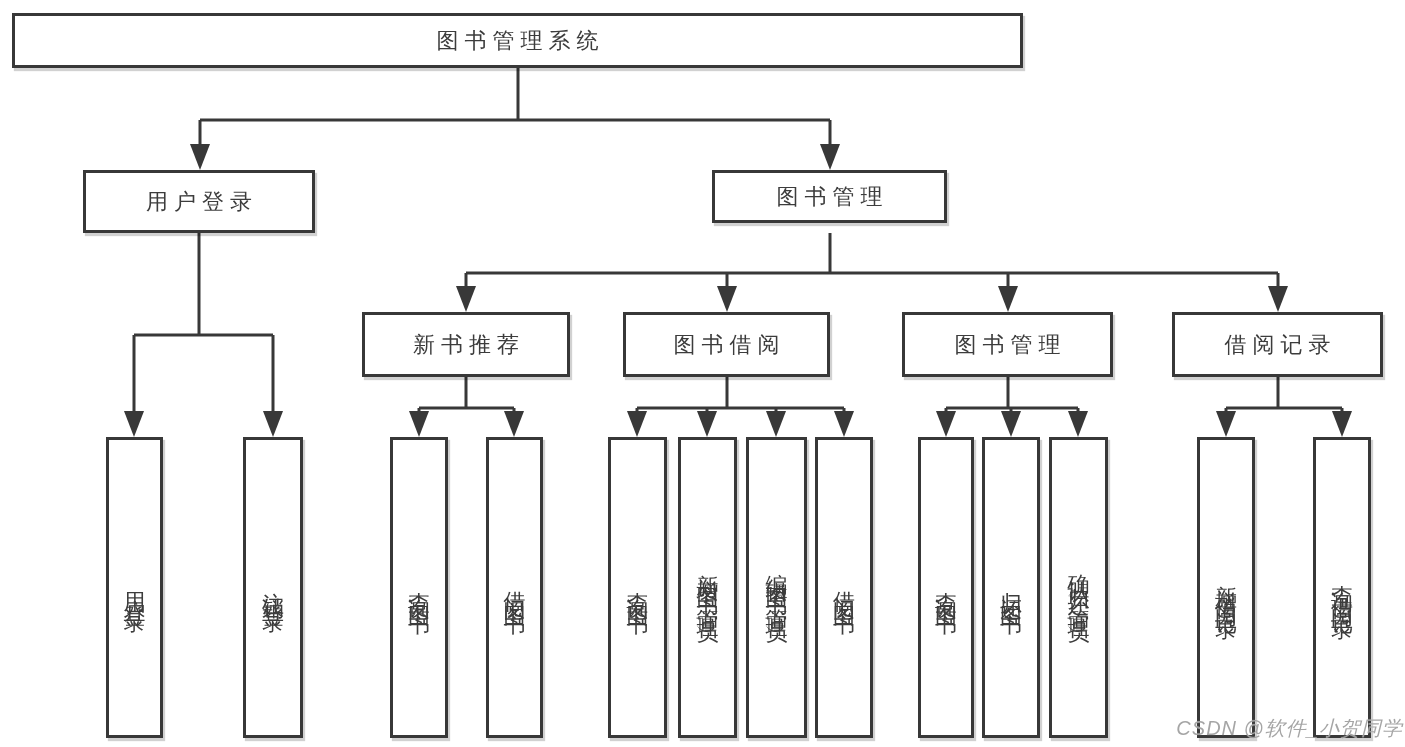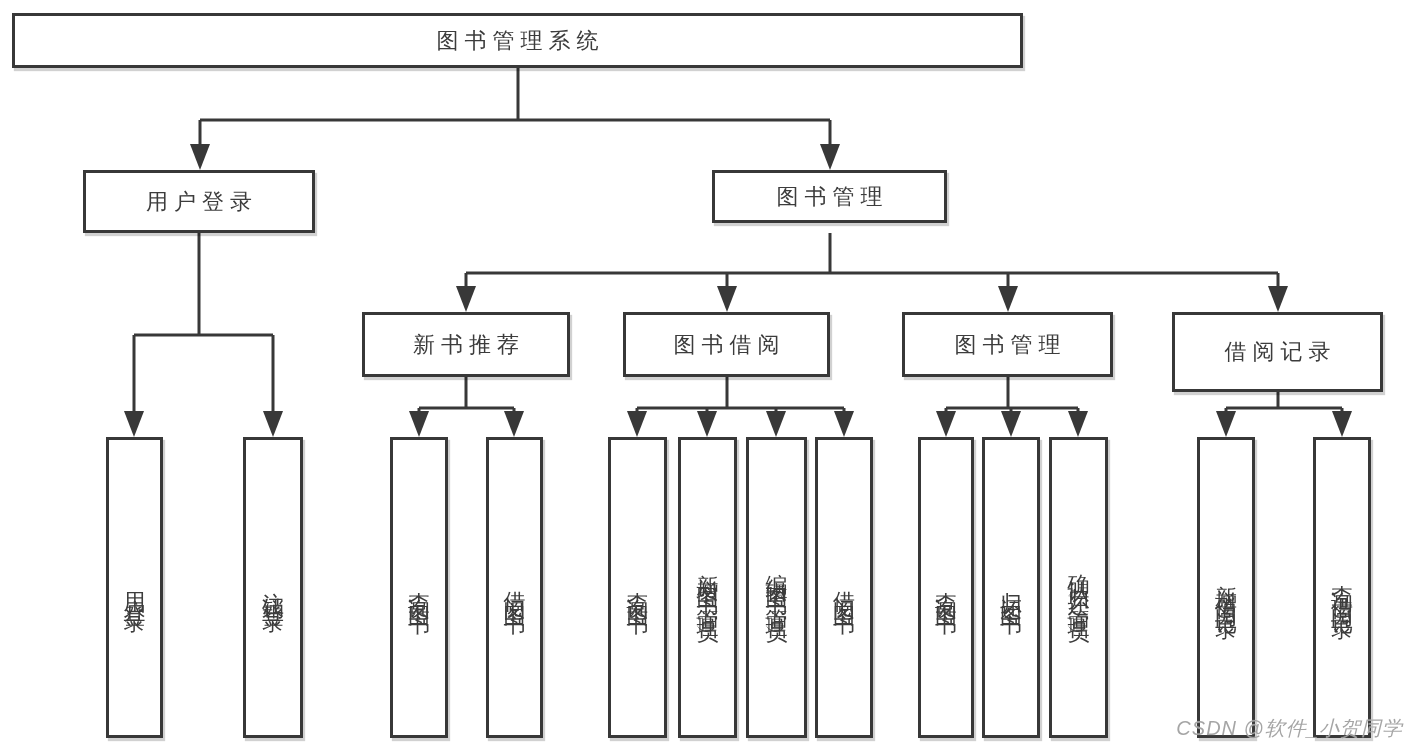--- a/index.html
+++ b/index.html
@@ -110,21 +110,21 @@
 
   <div class="box hbox" style="left:623px;top:312px;width:207px;height:65px">
     <span>图书借阅</span>
   </div>
   <div class="box hbox" style="left:362px;top:312px;width:208px;height:65px">
     <span>新书推荐</span>
   </div>
   <div class="box hbox" style="left:902px;top:312px;width:211px;height:65px">
     <span>图书管理</span>
   </div>
-  <div class="box hbox" style="left:1172px;top:312px;width:211px;height:80px">
+  <div class="box hbox" style="left:1172px;top:312px;width:211px;height:65px">
     <span>借阅记录</span>
   </div>
 
   <div class="box vbox" style="left:106px;top:437px;width:57px;height:301px">
     <span class="vtext">用户登录</span>
   </div>
   <div class="box vbox" style="left:243px;top:437px;width:60px;height:301px">
     <span class="vtext">注销登录</span>
   </div>
 

